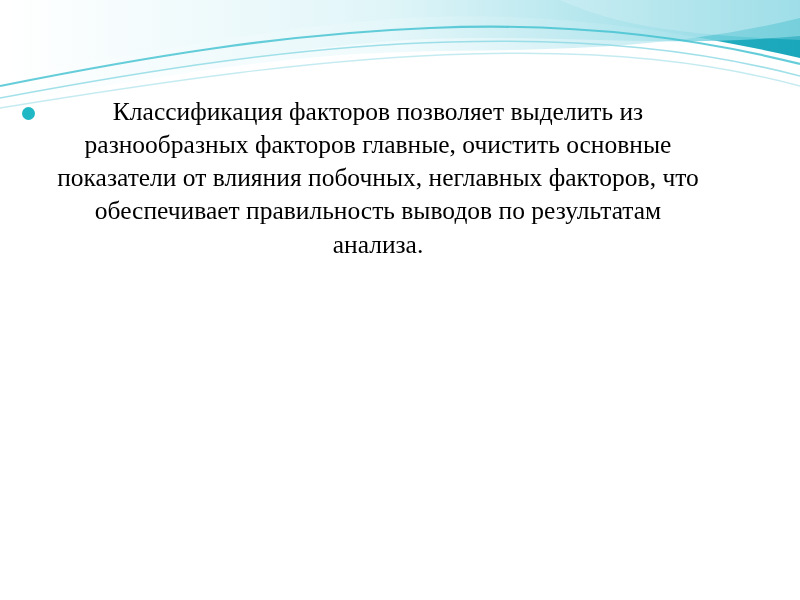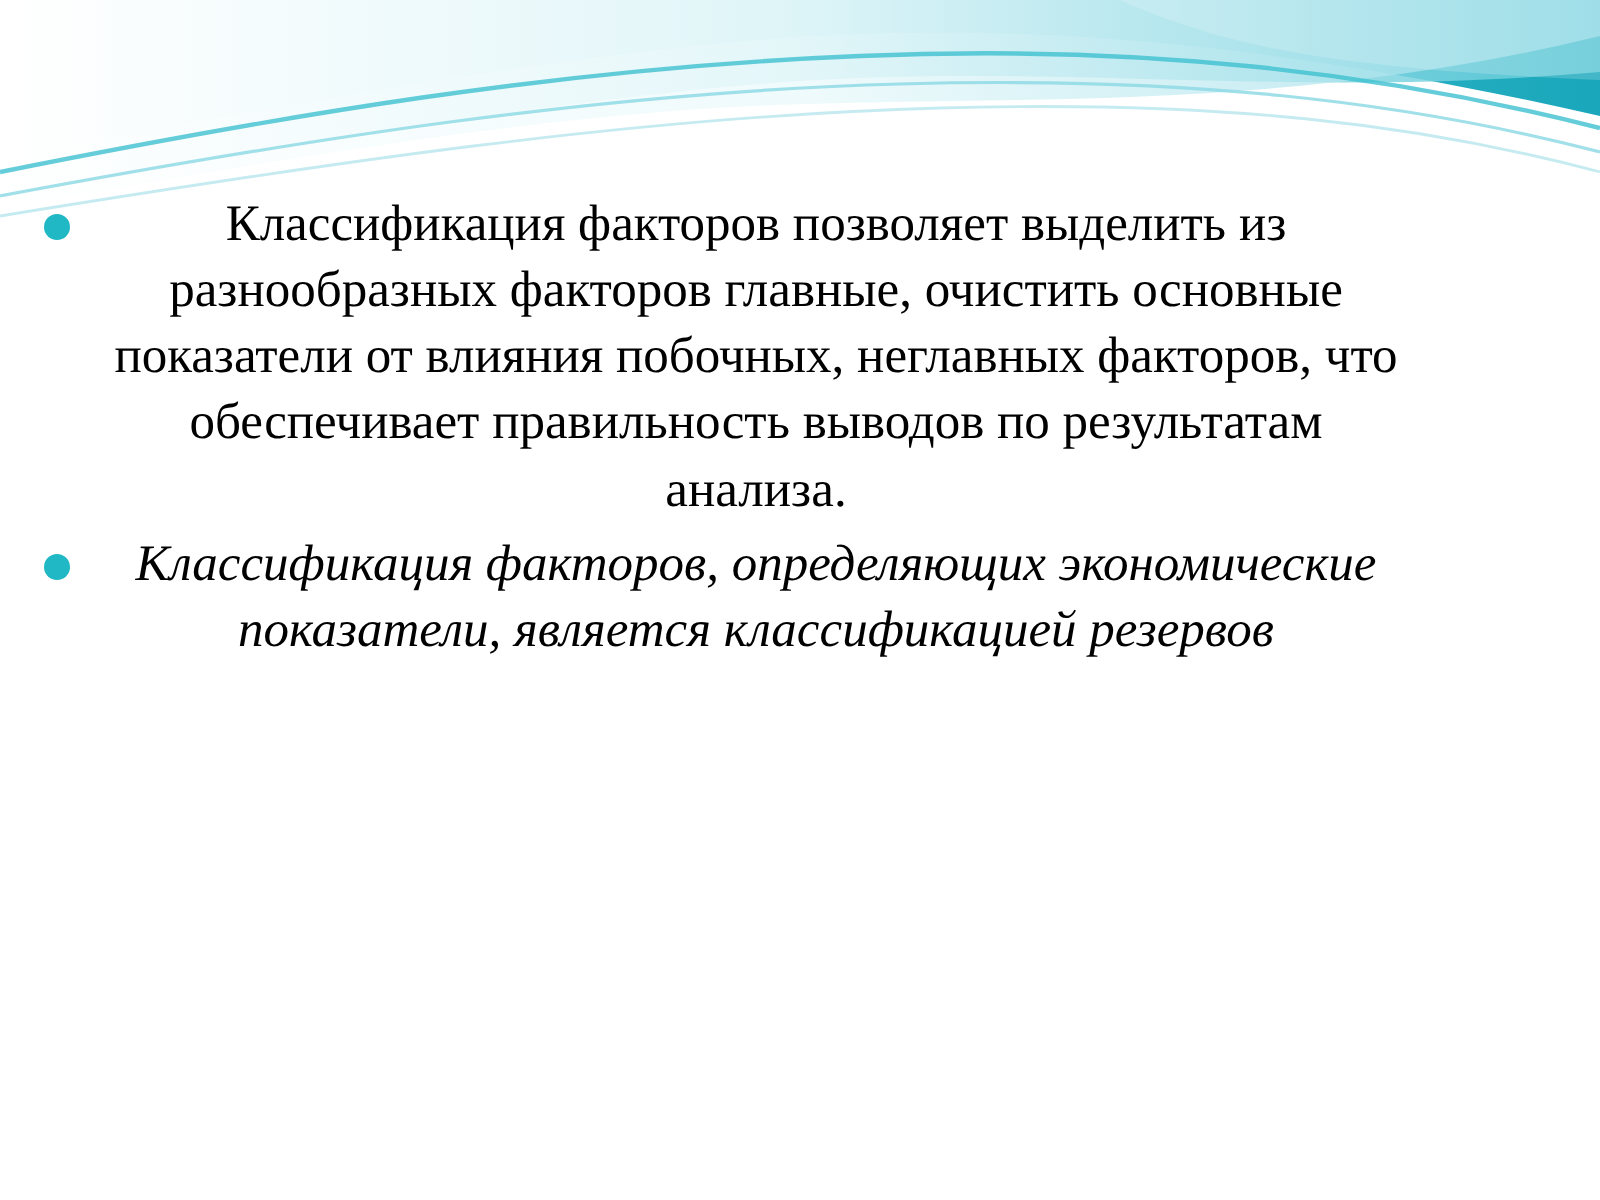--- a/index.html
+++ b/index.html
@@ -100,20 +100,16 @@
     <path d="M0,108 C160,82 320,58 470,54 C610,50 710,62 800,86" fill="none" stroke="#bfe9f0" stroke-width="1.4" opacity="0.9"></path>
     <path d="M560,0 C610,22 660,34 800,40 L800,0 Z" fill="#ffffff" opacity="0.18"></path>
   </svg>
 
   <div class="content">
     <ul class="bullets">
       <li>
         <span class="dot"></span>
         <span class="text-body">Классификация факторов позволяет выделить из разнообразных факторов главные, очистить основные показатели от влияния побочных, неглавных факторов, что обеспечивает правильность выводов по результатам анализа.</span>
       </li>
-      <li class="italic">
-        <span class="dot"></span>
-        <span class="text-body">Классификация факторов, определяющих экономические показатели, является классификацией резервов</span>
-      </li>
     </ul>
   </div>
 
 </div>
 
 </body></html>

